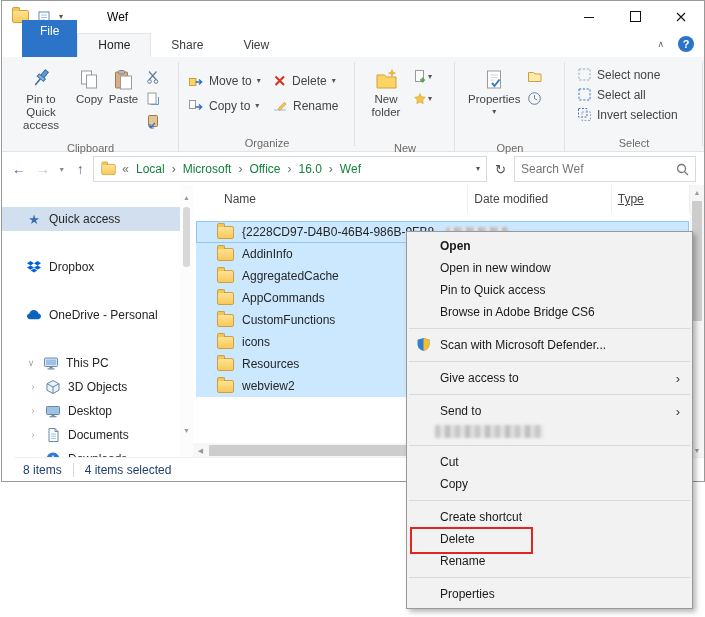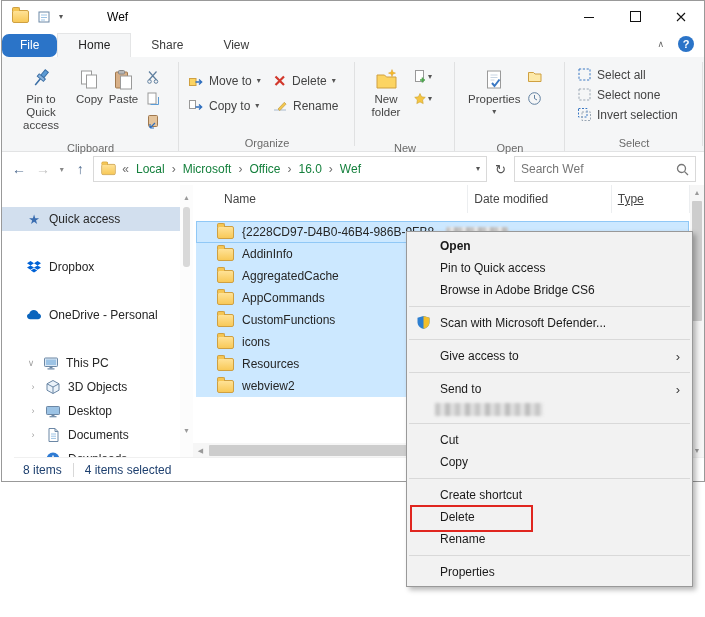--- a/index.html
+++ b/index.html
@@ -15,21 +15,21 @@
   .caret{font-size:8px;color:#555;line-height:1;}
   .tb-title{margin-left:44px;color:#000;}
   .win-controls{position:absolute;right:0;top:0;height:31px;display:flex;}
   .wc{width:46px;height:31px;display:flex;align-items:center;justify-content:center;}
   .min-glyph{width:10px;height:1px;border-bottom:1px solid #111;display:inline-block;}
   .max-glyph{width:9px;height:9px;border:1px solid #111;display:inline-block;}
 
   
   .tabsrow{height:25px;display:flex;align-items:flex-end;background:#fff;position:relative;}
   .tab{padding:4px 20px 5px;color:#3b3b3b;}
-  .tab-file{background:#2b74c8;color:#fff;margin-left:0;padding:4px 18px 5px;border-radius:7px;}
+  .tab-file{background:#2b74c8;color:#fff;margin-left:20px;padding:4px 18px 19px;}
   .tab-active{background:#f5f6f7;border:1px solid #e4e5e6;border-bottom:none;color:#1f1f1f;}
   .ribbon-extra{position:absolute;right:10px;top:4px;display:flex;gap:14px;align-items:center;}
   .collapse-glyph{font-size:9px;color:#666;}
   .help-circle{width:16px;height:16px;border-radius:50%;background:#2b74c8;color:#fff;font-size:11px;font-weight:bold;display:flex;align-items:center;justify-content:center;}
 
   
   .ribbon{height:94px;background:#f5f6f7;border-bottom:1px solid #e2e3e4;display:flex;position:relative;}
   .rgroup{position:relative;height:100%;flex:0 0 auto;}
   .rgroup::after{content:"";position:absolute;right:0;top:5px;bottom:5px;width:1px;background:#e0e1e2;}
   .glabel{position:absolute;bottom:2px;left:0;right:0;text-align:center;font-size:11px;color:#6a6a6a;}
@@ -311,32 +311,32 @@
         </span>
       </div>
       <span class="glabel">Open</span>
     </div>
 
     <div class="rgroup g-select">
       <div class="sel-col">
         <div class="textbtn">
           <span>
               <svg width="15" height="15">
+                <rect x="2" y="2" width="11" height="11" fill="none" stroke="#9aa7b4" stroke-dasharray="2.2 1.6"></rect>
+              </svg>
+            </span>
+          <span>Select none</span>
+        </div>
+        <div class="textbtn">
+          <span>
+              <svg width="15" height="15">
                 <rect x="2" y="2" width="11" height="11" fill="none" stroke="#3a78c3" stroke-dasharray="2.2 1.6"></rect>
               </svg>
             </span>
           <span>Select all</span>
-        </div>
-        <div class="textbtn">
-          <span>
-              <svg width="15" height="15">
-                <rect x="2" y="2" width="11" height="11" fill="none" stroke="#9aa7b4" stroke-dasharray="2.2 1.6"></rect>
-              </svg>
-            </span>
-          <span>Select none</span>
         </div>
         <div class="textbtn">
           <span>
               <svg width="15" height="15">
                 <rect x="1.5" y="1.5" width="8.5" height="8.5" fill="none" stroke="#3a78c3" stroke-dasharray="2 1.5"></rect>
                 <rect x="5" y="5" width="8.5" height="8.5" fill="none" stroke="#9aa7b4" stroke-dasharray="2 1.5"></rect>
               </svg>
             </span>
           <span>Invert selection</span>
         </div>
@@ -541,20 +541,23 @@
     <span class="status-div"></span>
     <span>4 items selected</span>
   </div>
 </div>
 
 <div class="context-menu">
   <div class="cm-item bold">
       <span>Open</span>
     </div>
   <div class="cm-item">
+      <span>Open in new window</span>
+    </div>
+  <div class="cm-item">
       <span>Pin to Quick access</span>
     </div>
   <div class="cm-item">
       <span>Browse in Adobe Bridge CS6</span>
     </div>
   <div class="cm-sep"></div>
   <div class="cm-item">
     <span class="cm-icon">
       <svg width="15" height="16">
           <path d="M7.5 1 13.5 2.8V7c0 3.6-2.5 6.1-6 7-3.5-.9-6-3.4-6-7V2.8z" fill="#2e7fd0"></path>

